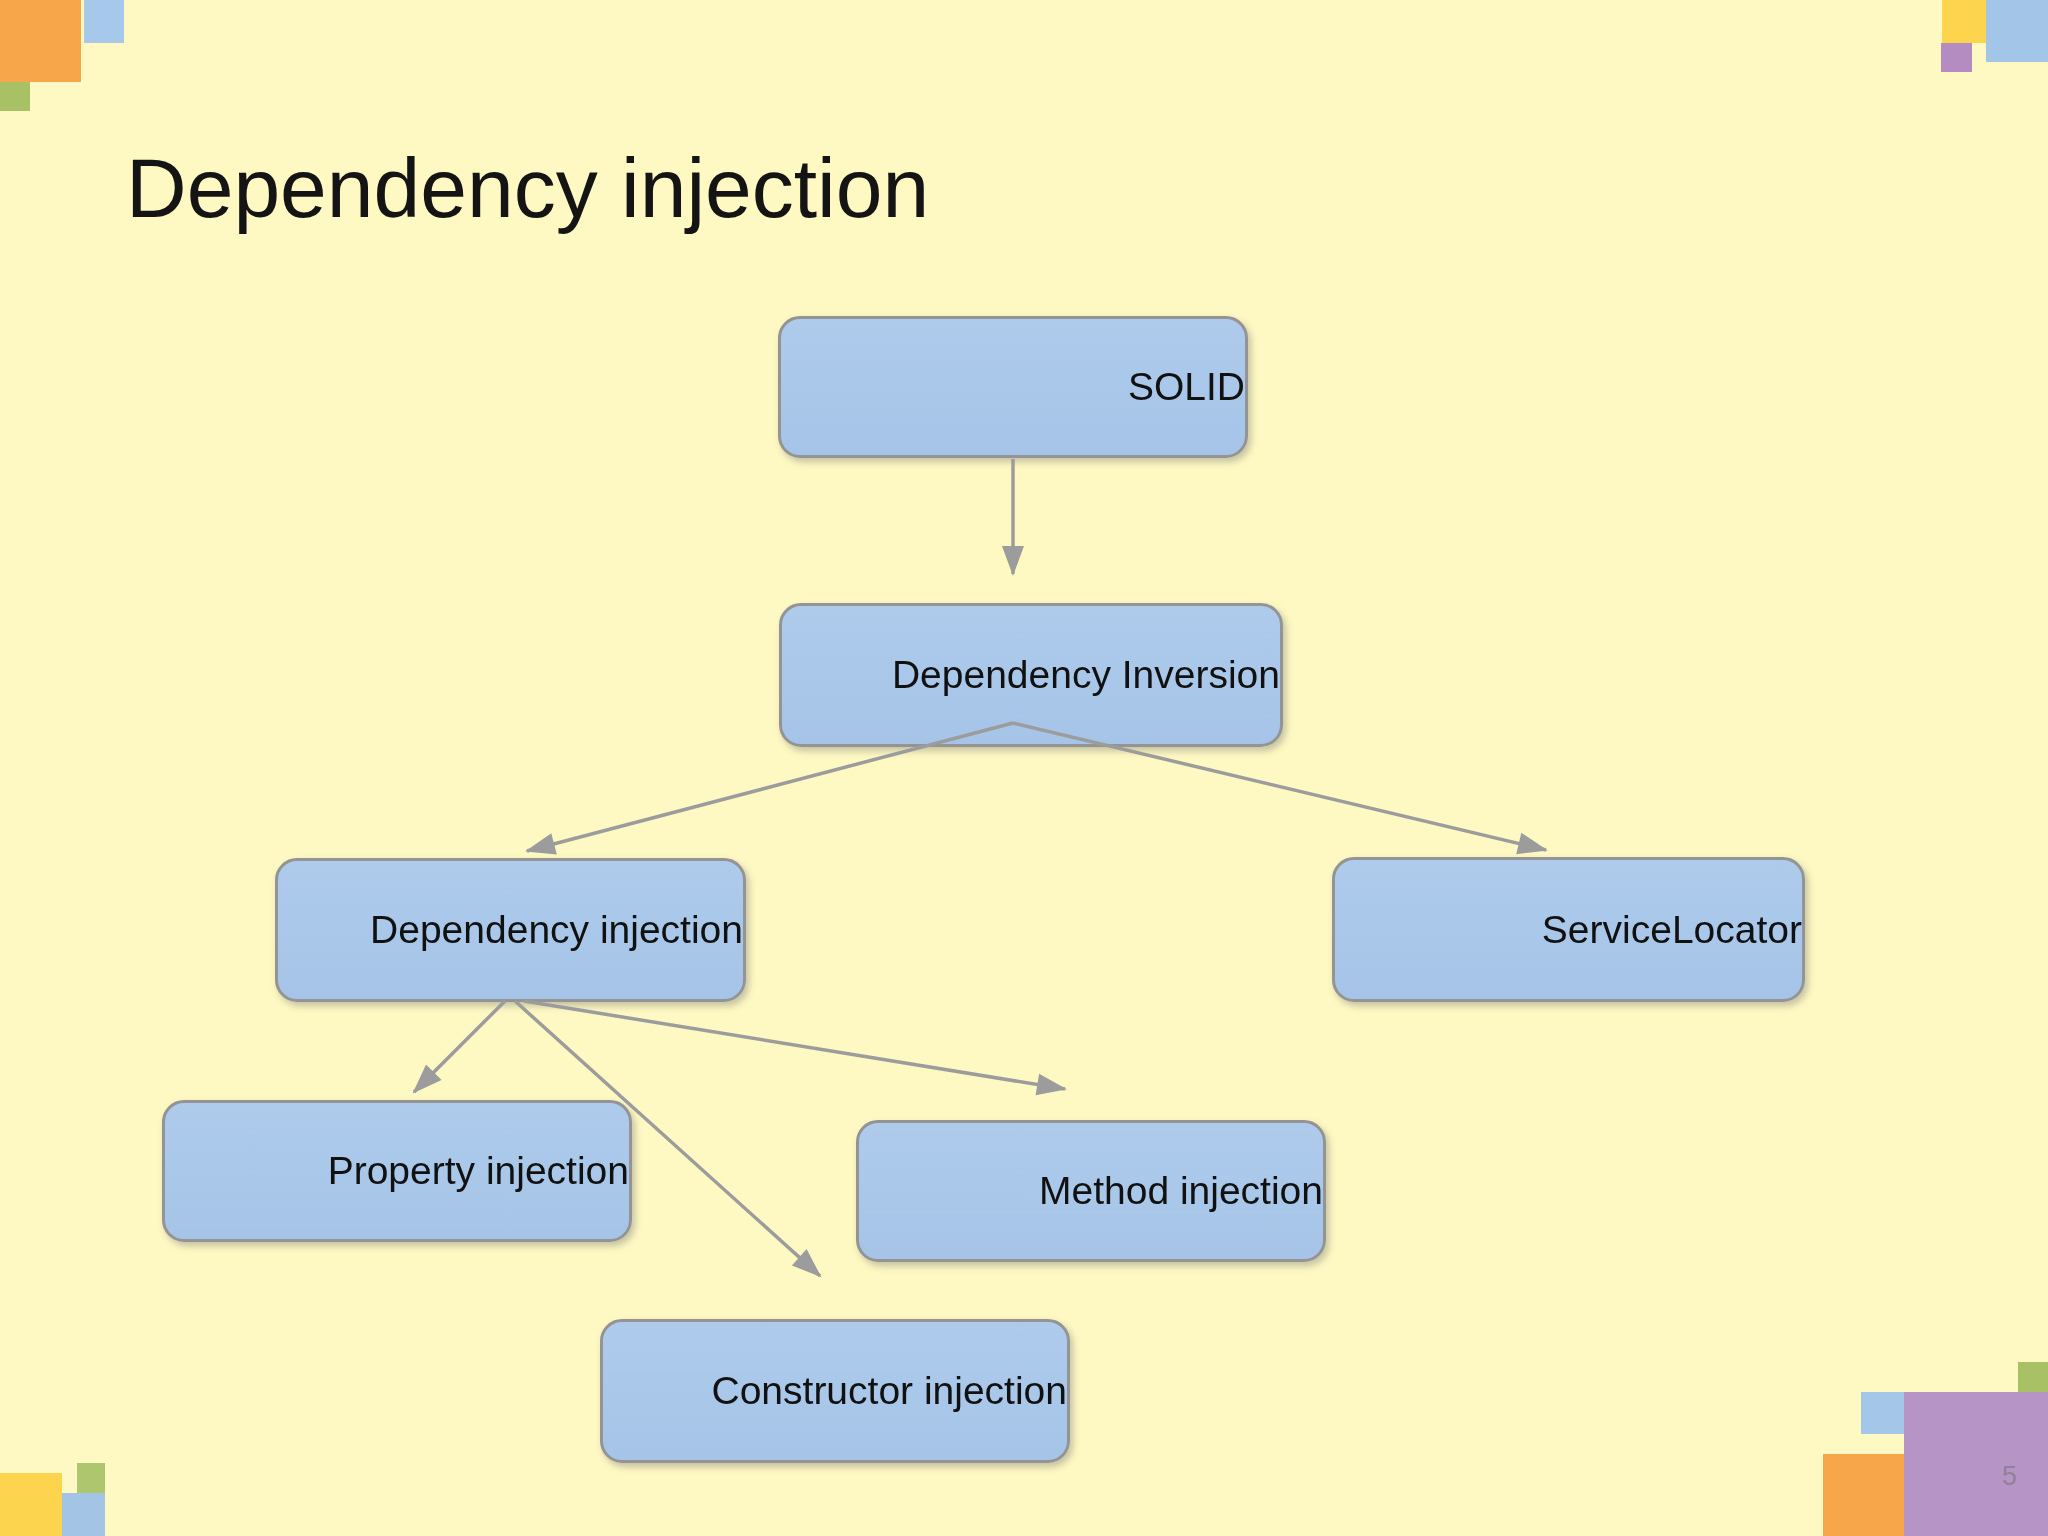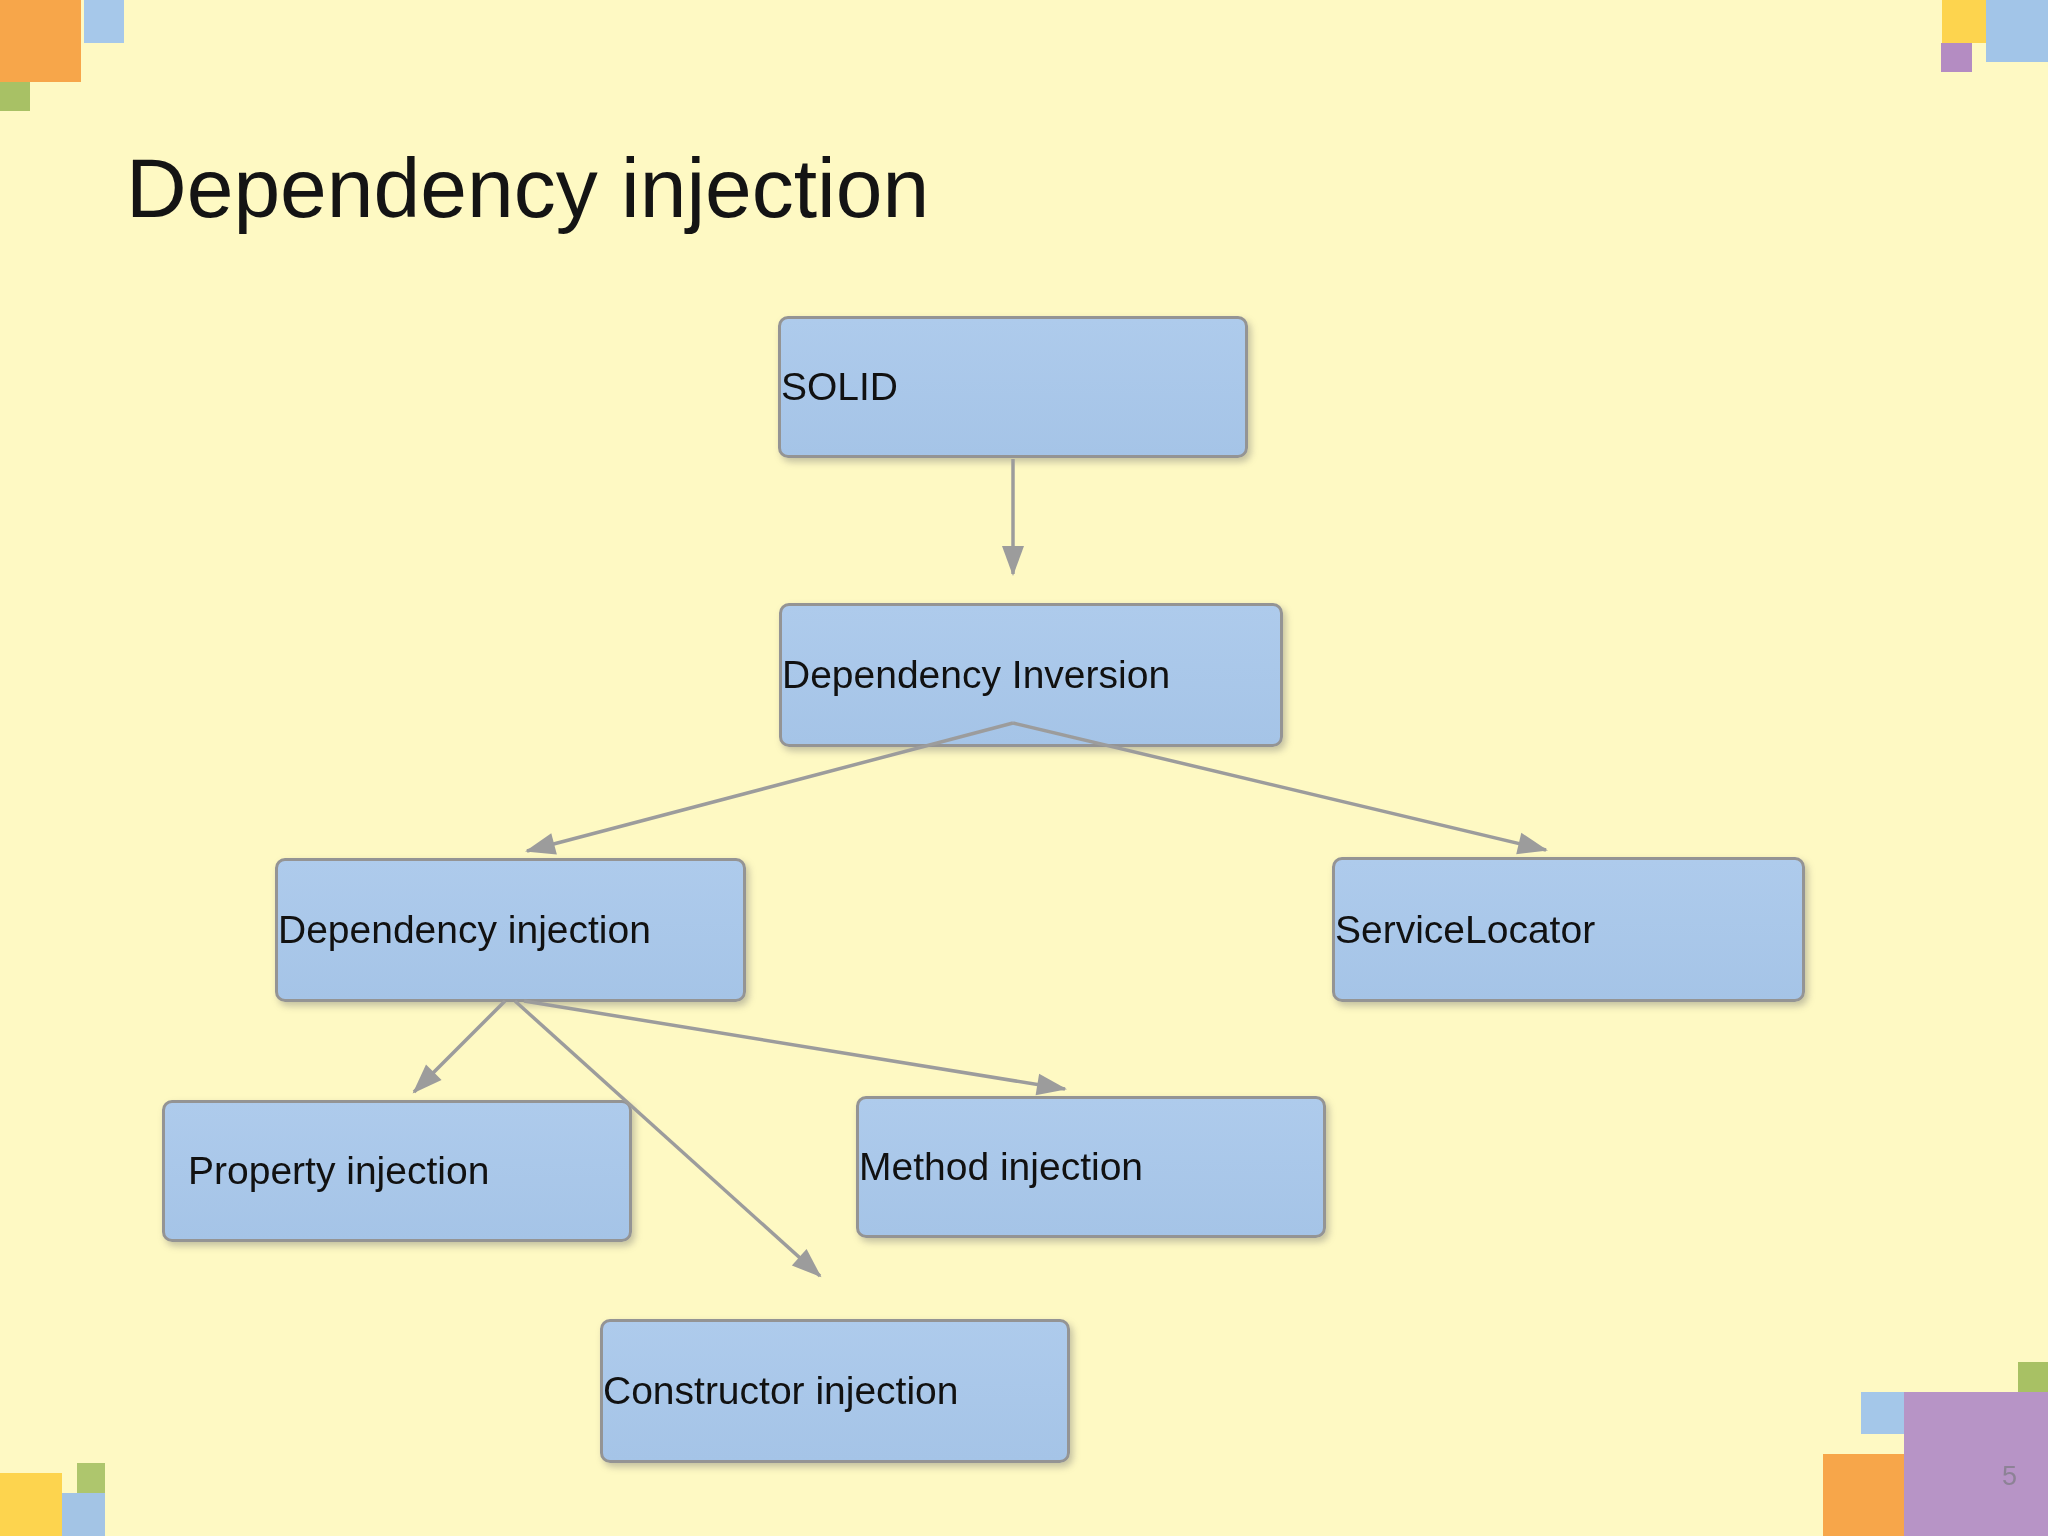--- a/index.html
+++ b/index.html
@@ -28,26 +28,26 @@
     left: 0; top: 0;
     width: 2048px; height: 1536px;
     z-index: 3;
     pointer-events: none;
   }
   #nodes { position: absolute; left: 0; top: 0; z-index: 2; }
   .node {
     position: absolute;
     box-sizing: border-box;
     border: 3px solid #949494;
-    border-radius: 10px;
+    border-radius: 22px;
     background: linear-gradient(180deg, #aecbec 0%, #a5c4e7 100%);
     box-shadow: 3px 4px 7px rgba(110,110,110,0.40);
     display: flex;
     align-items: center;
-    justify-content: flex-start;
+    justify-content: flex-end;
   }
   .node span {
     font-size: 39px;
     color: #111111;
     white-space: nowrap;
   }
   #decorations { position: absolute; left: 0; top: 0; z-index: 1; }
   .deco { position: absolute; }
   .page-number {
     position: absolute;
@@ -85,21 +85,21 @@
       </div>
       <div class="node" style="left: 275px; top: 858px; width: 471px; height: 144px; border-color: rgb(148, 148, 148);">
         <span style="color: rgb(17, 17, 17);">Dependency injection</span>
       </div>
       <div class="node" style="left: 1332px; top: 857px; width: 473px; height: 145px; border-color: rgb(148, 148, 148);">
         <span style="color: rgb(17, 17, 17);">ServiceLocator</span>
       </div>
       <div class="node" style="left: 162px; top: 1100px; width: 470px; height: 142px; border-color: rgb(148, 148, 148); padding-left: 23px;">
         <span style="color: rgb(17, 17, 17);">Property injection</span>
       </div>
-      <div class="node" style="left: 856px; top: 1096px; width: 470px; height: 142px; border-color: rgb(148, 148, 148);">
+      <div class="node" style="left: 856px; top: 1120px; width: 470px; height: 142px; border-color: rgb(148, 148, 148);">
         <span style="color: rgb(17, 17, 17);">Method injection</span>
       </div>
       <div class="node" style="left: 600px; top: 1283px; width: 470px; height: 144px; border-color: rgb(148, 148, 148); margin-top: 36px;">
         <span style="color: rgb(17, 17, 17);">Constructor injection</span>
       </div>
     </div>
   <div id="decorations">
       <div class="deco" style="left: 0px; top: 0px; width: 81px; height: 82px; background: rgb(247, 166, 74);"></div>
       <div class="deco" style="left: 84px; top: 0px; width: 40px; height: 43px; background: rgb(166, 200, 234);"></div>
       <div class="deco" style="left: 0px; top: 82px; width: 30px; height: 29px; background: rgb(168, 193, 101);"></div>

